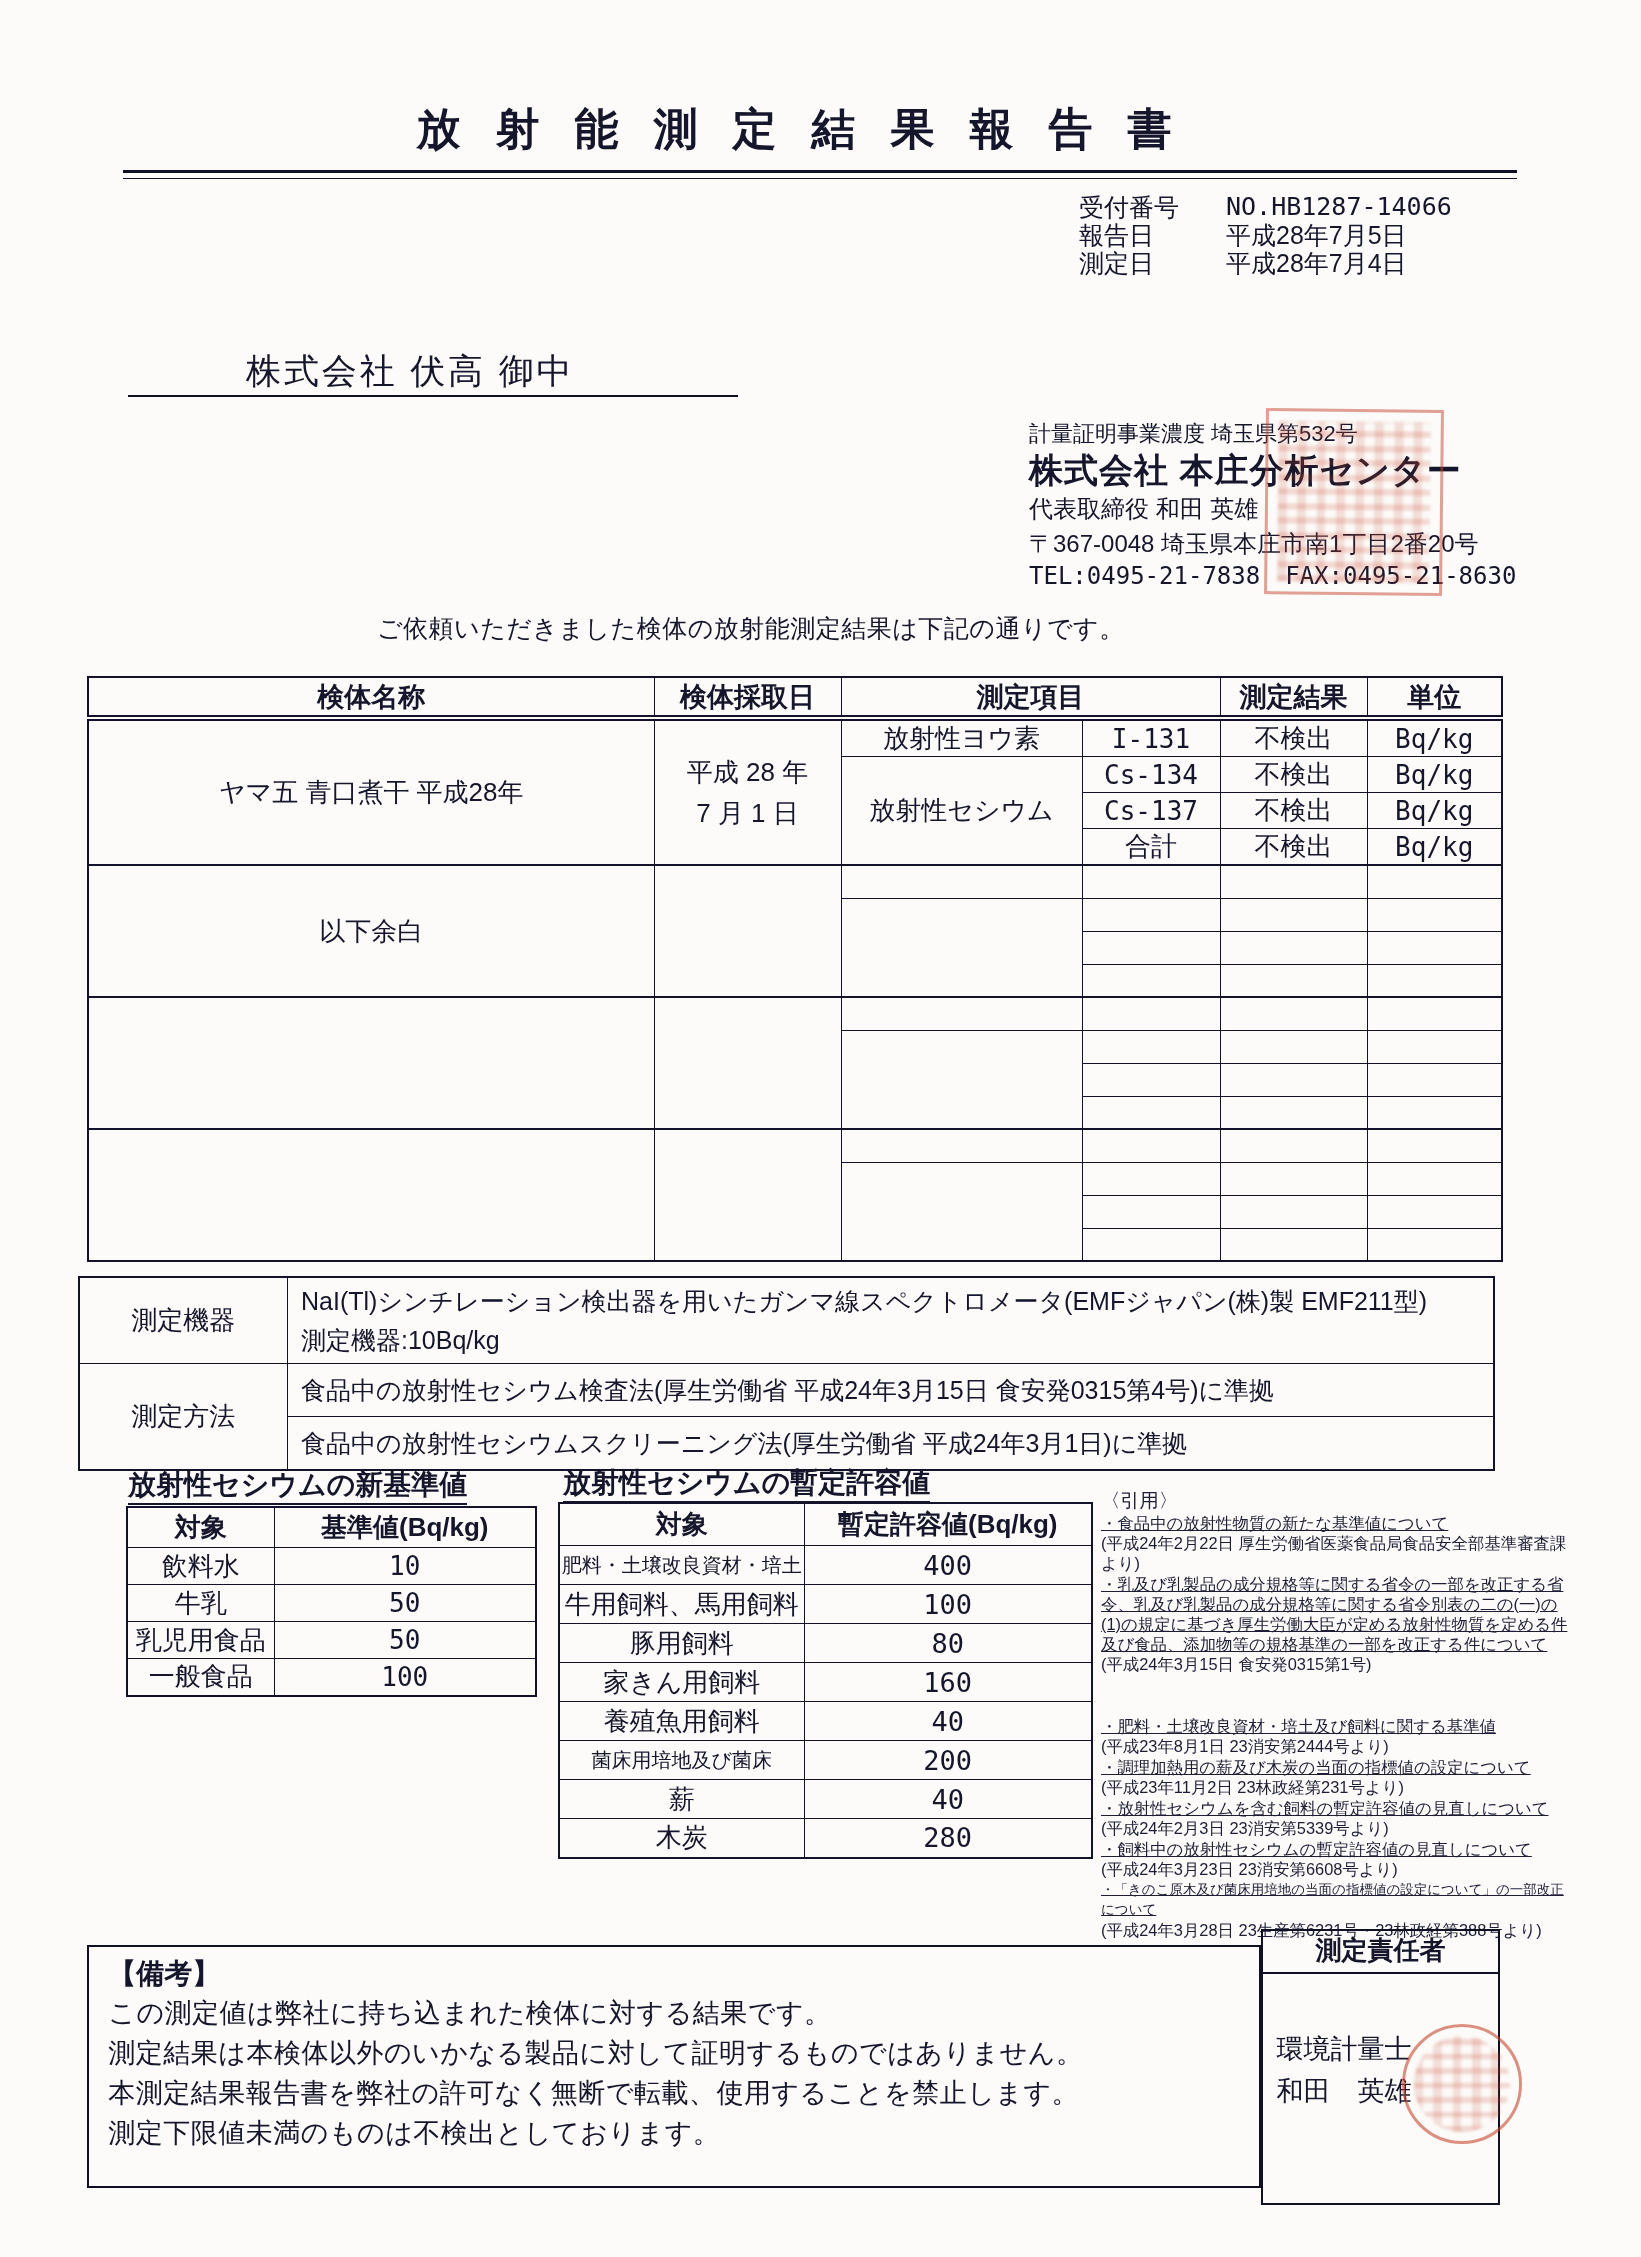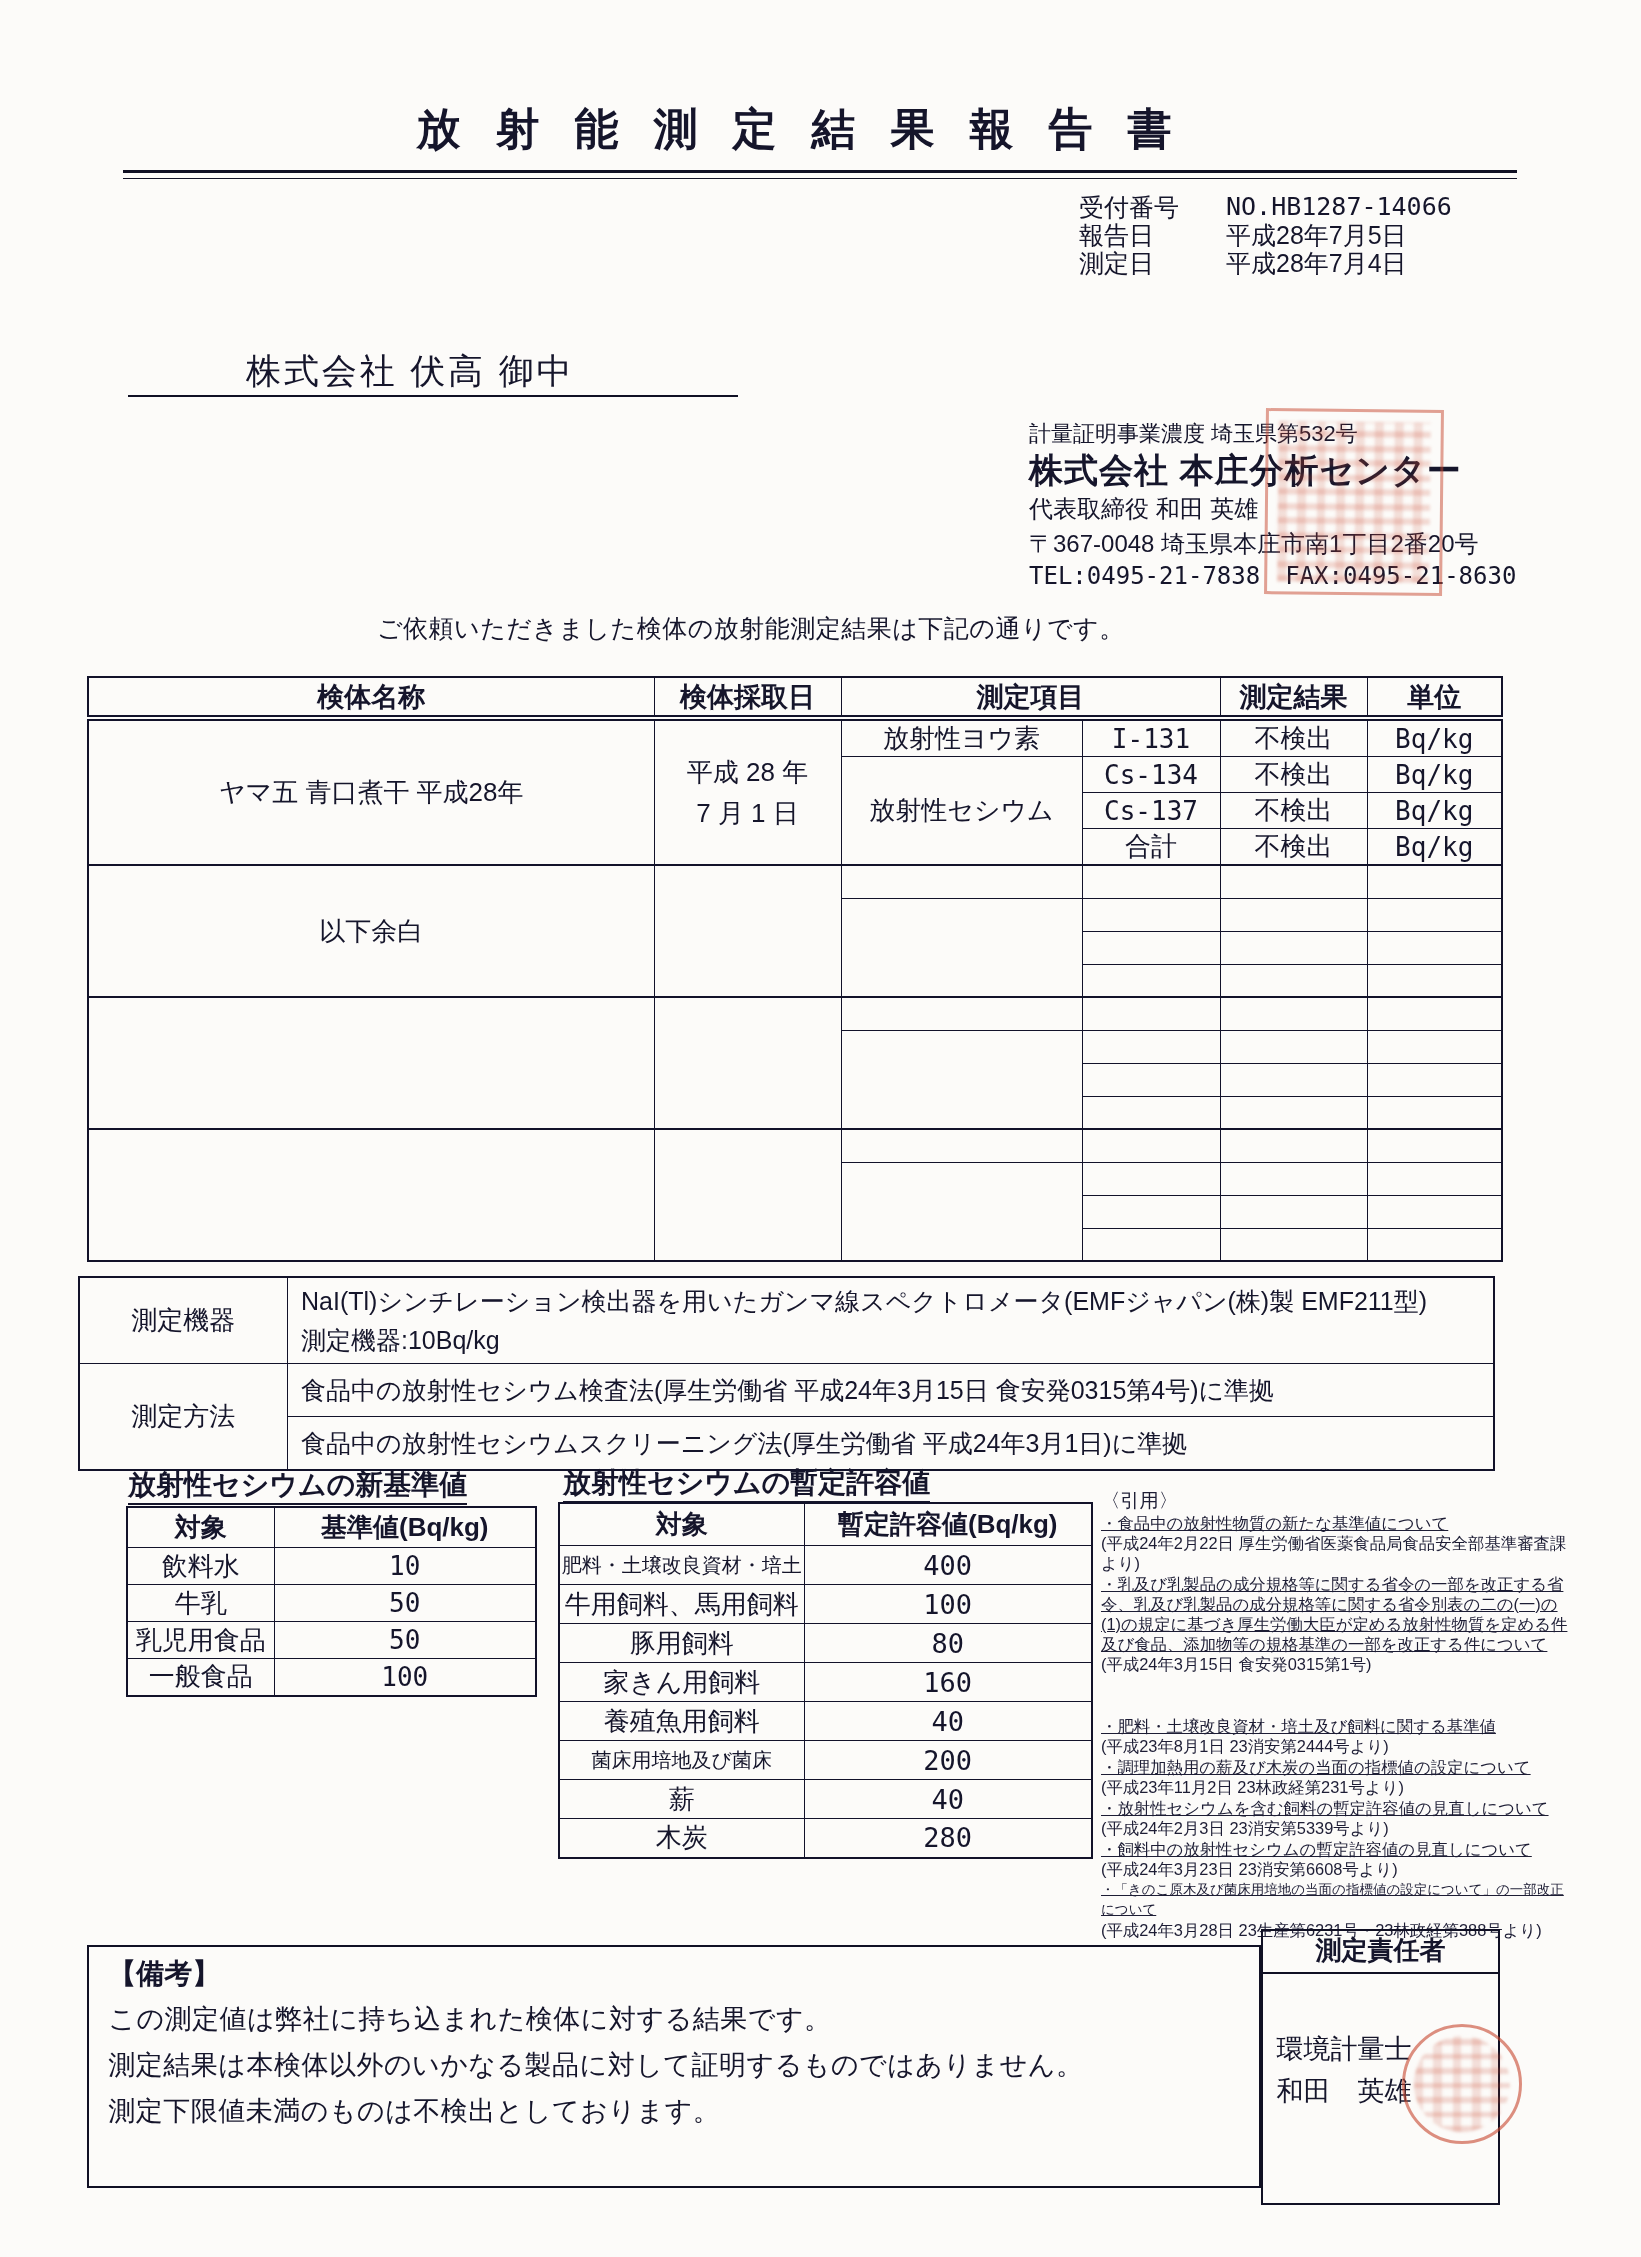--- a/index.html
+++ b/index.html
@@ -105,21 +105,21 @@
   .cite-note{margin-bottom:1px;}
   .gap-after{margin-bottom:42px;}
   .cite-small .cite-title{font-size:13.5px;}
 
   
   .remarks{
     left:87px;top:1945px;width:1174px;height:243px;
     border:2.9px solid #101024;box-sizing:border-box;padding:7.7px 19.3px;
   }
   .remarks-heading{font-size:28px;font-weight:bold;}
-  .remarks-line{font-size:27px;line-height:40px;letter-spacing:0.5px;margin-top:6px;}
+  .remarks-line{font-size:27px;line-height:40px;letter-spacing:0.5px;}
 
   
   .resp{
     left:1261px;top:1929px;width:239px;height:276px;
     border:2.9px solid #101024;box-sizing:border-box;
   }
   .resp-header{
     text-align:center;font-size:26px;font-weight:600;
     border-bottom:2.9px solid #101024;padding:1.9px 0 3.9px 0;
   }
@@ -427,20 +427,21 @@
     <div class="cite-small">
       <div class="cite-title">・「きのこ原木及び菌床用培地の当面の指標値の設定について」の一部改正について</div>
       <div class="cite-note">(平成24年3月28日 23生産第6231号・23林政経第388号より)</div>
     </div>
   </div>
 
   <div class="abs remarks">
     <div class="remarks-heading">【備考】</div>
     <div class="remarks-line">この測定値は弊社に持ち込まれた検体に対する結果です。</div>
     <div class="remarks-line">測定結果は本検体以外のいかなる製品に対して証明するものではありません。</div>
+    <div class="remarks-line">本測定結果報告書を弊社の許可なく無断で転載、使用することを禁止します。</div>
     <div class="remarks-line">測定下限値未満のものは不検出としております。</div>
   </div>
 
   <div class="abs resp">
     <div class="resp-header">測定責任者</div>
     <div class="resp-body">
       <div>環境計量士</div>
       <div>和田　英雄</div>
     </div>
   </div>

